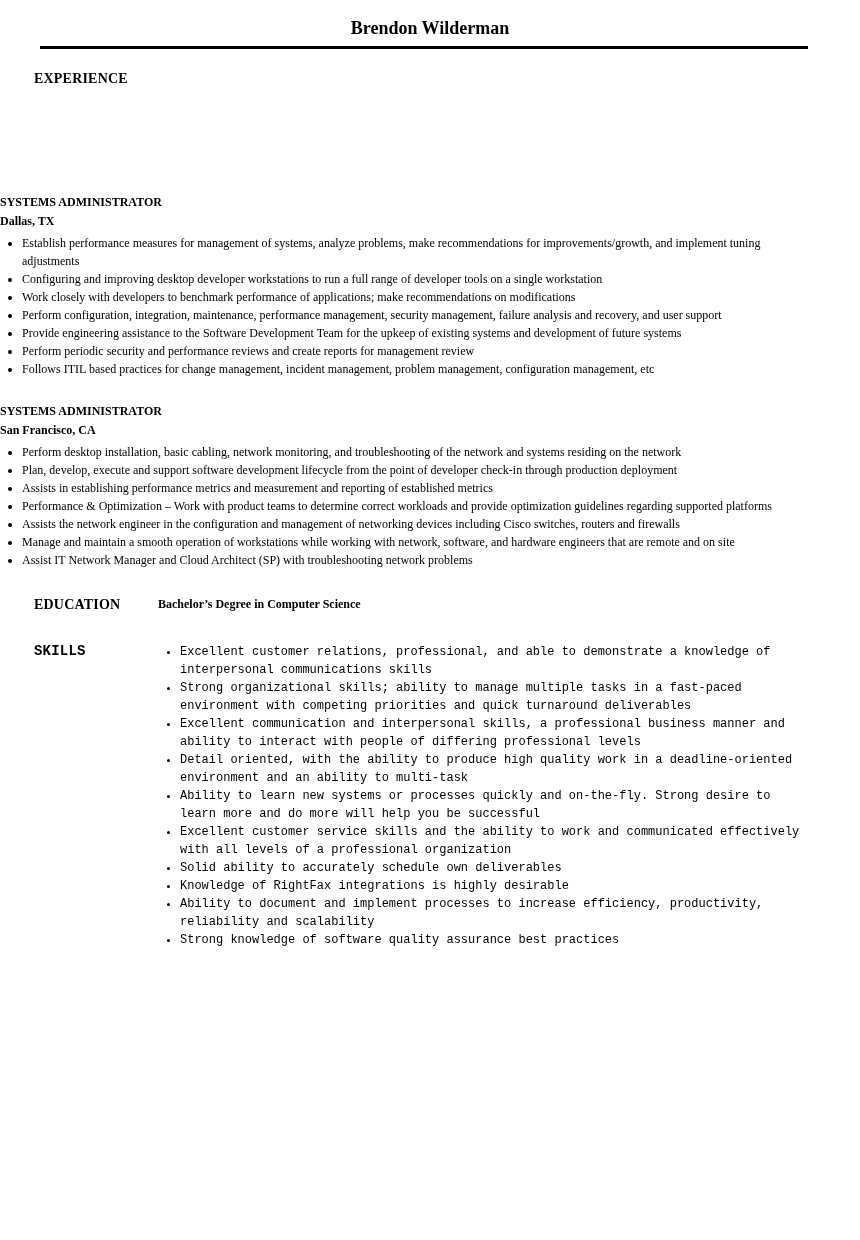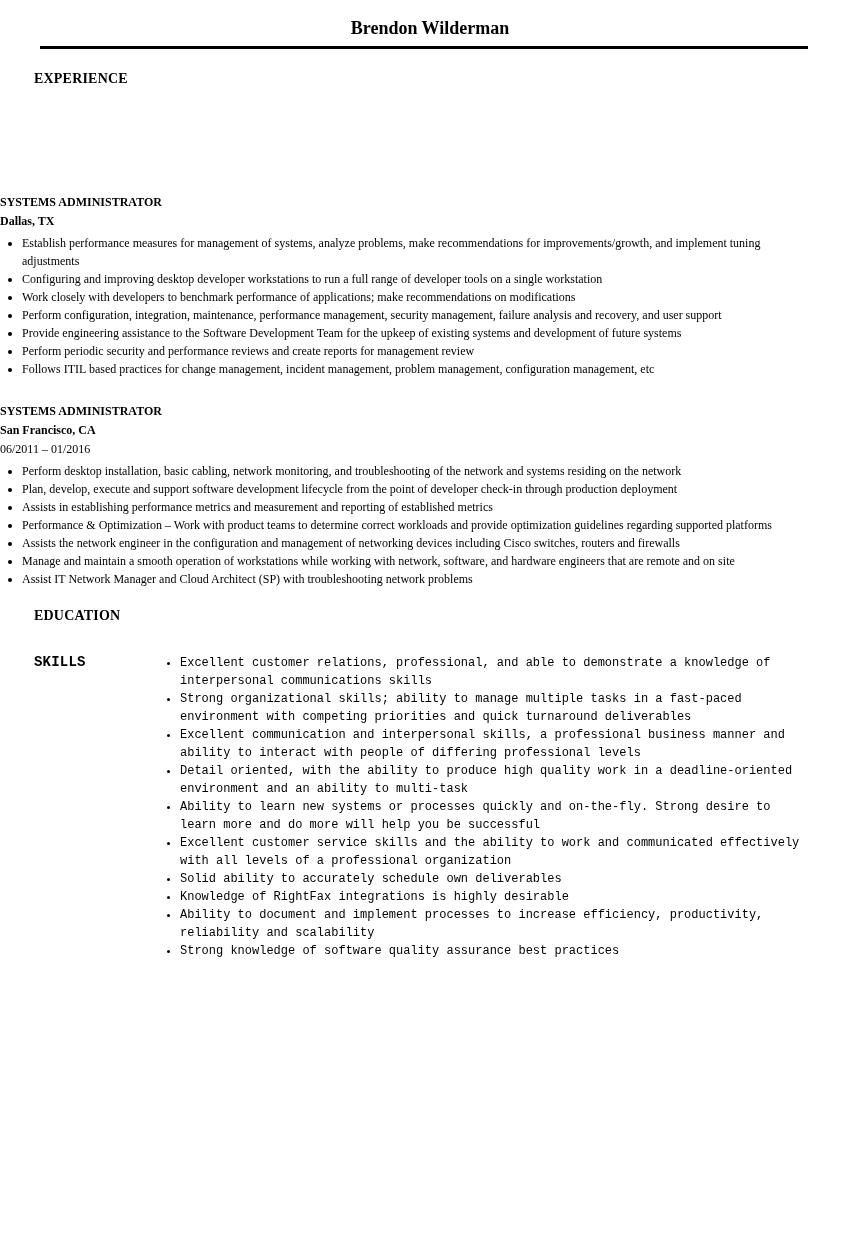--- a/index.html
+++ b/index.html
@@ -25,21 +25,21 @@
     margin-top: 12px;
     line-height: 17px;
   }
   .rule {
     height: 0;
     border-top: 3px solid #000000;
     margin: 8px 52px 0 40px;
   }
   .section { display: flex; align-items: flex-start; }
   .sec-experience { margin-top: 20px; flex-direction: column; }
-  .sec-education  { margin-top: 18px; }
+  .sec-education  { margin-top: 26px; }
   .sec-skills     { margin-top: 28px; font-family: Liberation Mono, monospace; }
   .label-col {
     flex: 0 0 124px;
     margin-left: 34px;
     font-size: 14px;
     font-weight: 700;
     line-height: 19px;
     letter-spacing: 0.2px;
   }
   .content-col {
@@ -86,38 +86,38 @@
           <li>Perform configuration, integration, maintenance, performance management, security management, failure analysis and recovery, and user support</li>
           <li>Provide engineering assistance to the Software Development Team for the upkeep of existing systems and development of future systems</li>
           <li>Perform periodic security and performance reviews and create reports for management review</li>
           <li>Follows ITIL based practices for change management, incident management, problem management, configuration management, etc</li>
         </ul>
       </div>
 
       <div class="job">
         <div class="job-title">SYSTEMS ADMINISTRATOR</div>
         <div class="job-loc">San Francisco, CA</div>
-        <div class="job-dates">06/2011 – 01/2016</div>
         <ul class="bullets">
           <li>Perform desktop installation, basic cabling, network monitoring, and troubleshooting of the network and systems residing on the network</li>
           <li>Plan, develop, execute and support software development lifecycle from the point of developer check-in through production deployment</li>
           <li>Assists in establishing performance metrics and measurement and reporting of established metrics</li>
           <li>Performance &amp; Optimization – Work with product teams to determine correct workloads and provide optimization guidelines regarding supported platforms</li>
           <li>Assists the network engineer in the configuration and management of networking devices including Cisco switches, routers and firewalls</li>
           <li>Manage and maintain a smooth operation of workstations while working with network, software, and hardware engineers that are remote and on site</li>
           <li>Assist IT Network Manager and Cloud Architect (SP) with troubleshooting network problems</li>
         </ul>
       </div>
 
     </div>
   </div>
 
   <div class="section sec-education">
     <div class="label-col">EDUCATION</div>
     <div class="content-col">
+      <div class="edu-degree">Bachelor’s Degree in Computer Science</div>
     </div>
   </div>
 
   <div class="section sec-skills">
     <div class="label-col">SKILLS</div>
     <div class="content-col">
       <ul class="bullets">
         <li>Excellent customer relations, professional, and able to demonstrate a knowledge of interpersonal communications skills</li>
         <li>Strong organizational skills; ability to manage multiple tasks in a fast-paced environment with competing priorities and quick turnaround deliverables</li>
         <li>Excellent communication and interpersonal skills, a professional business manner and ability to interact with people of differing professional levels</li>

